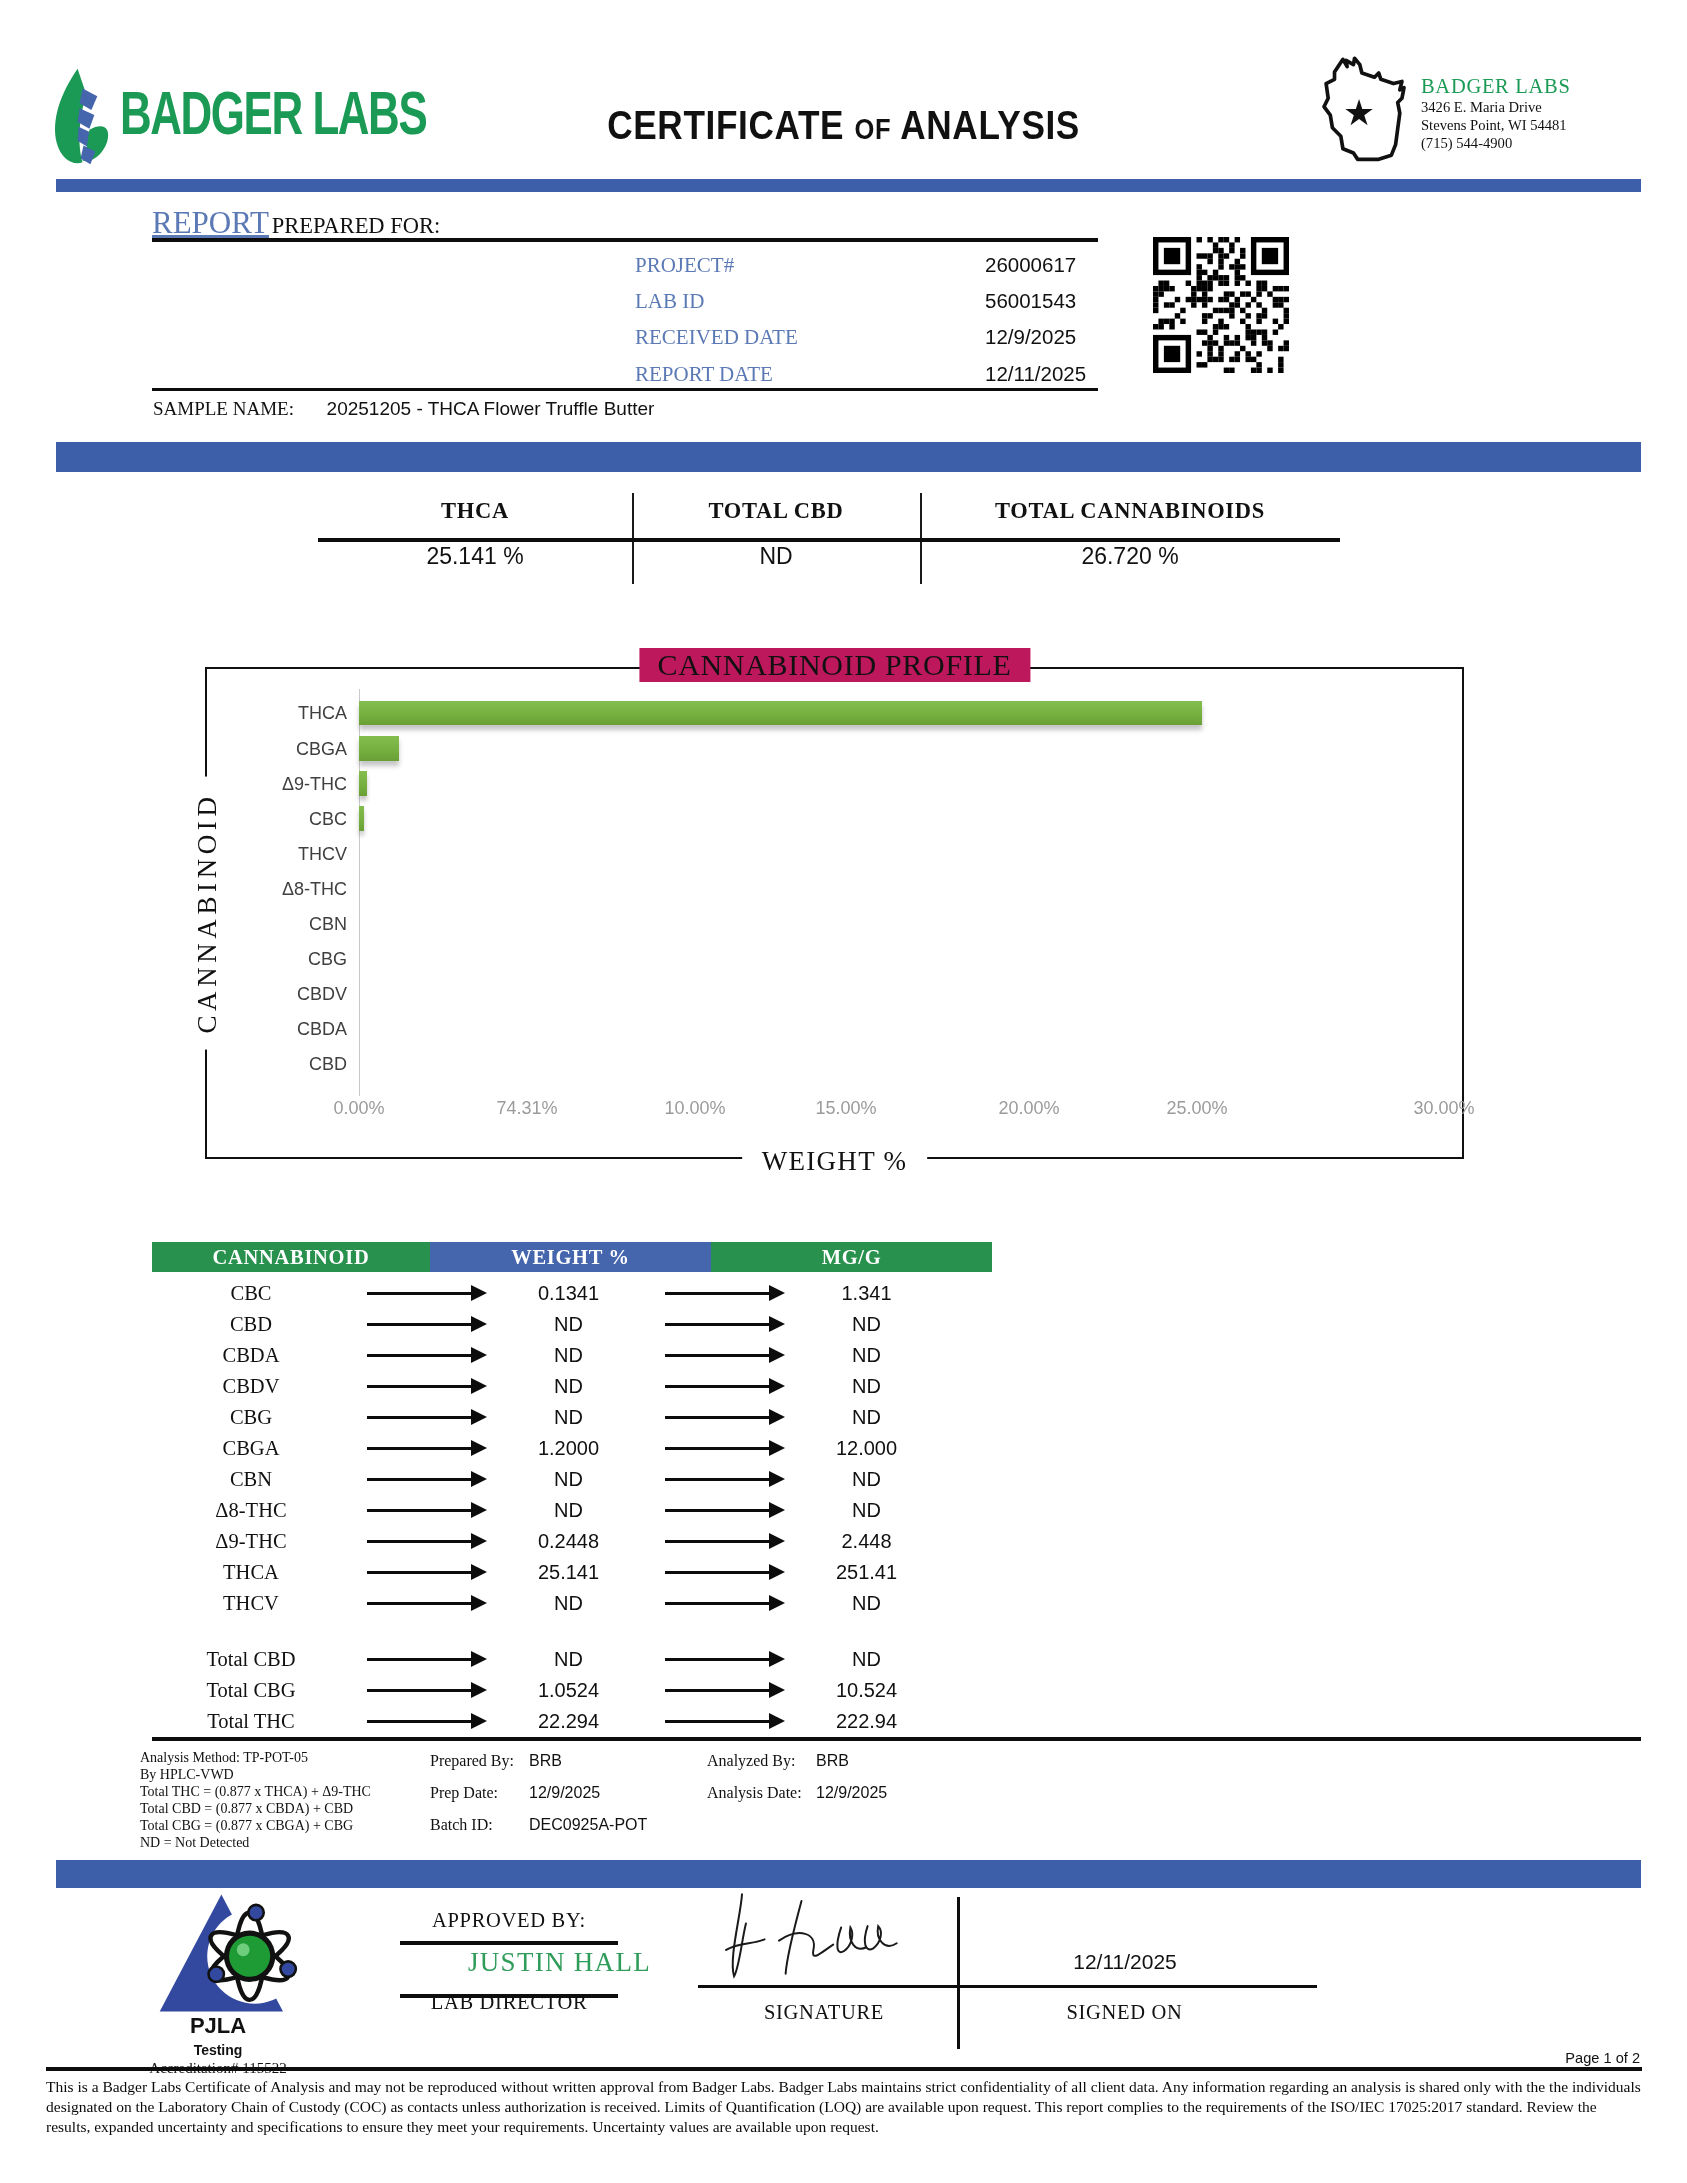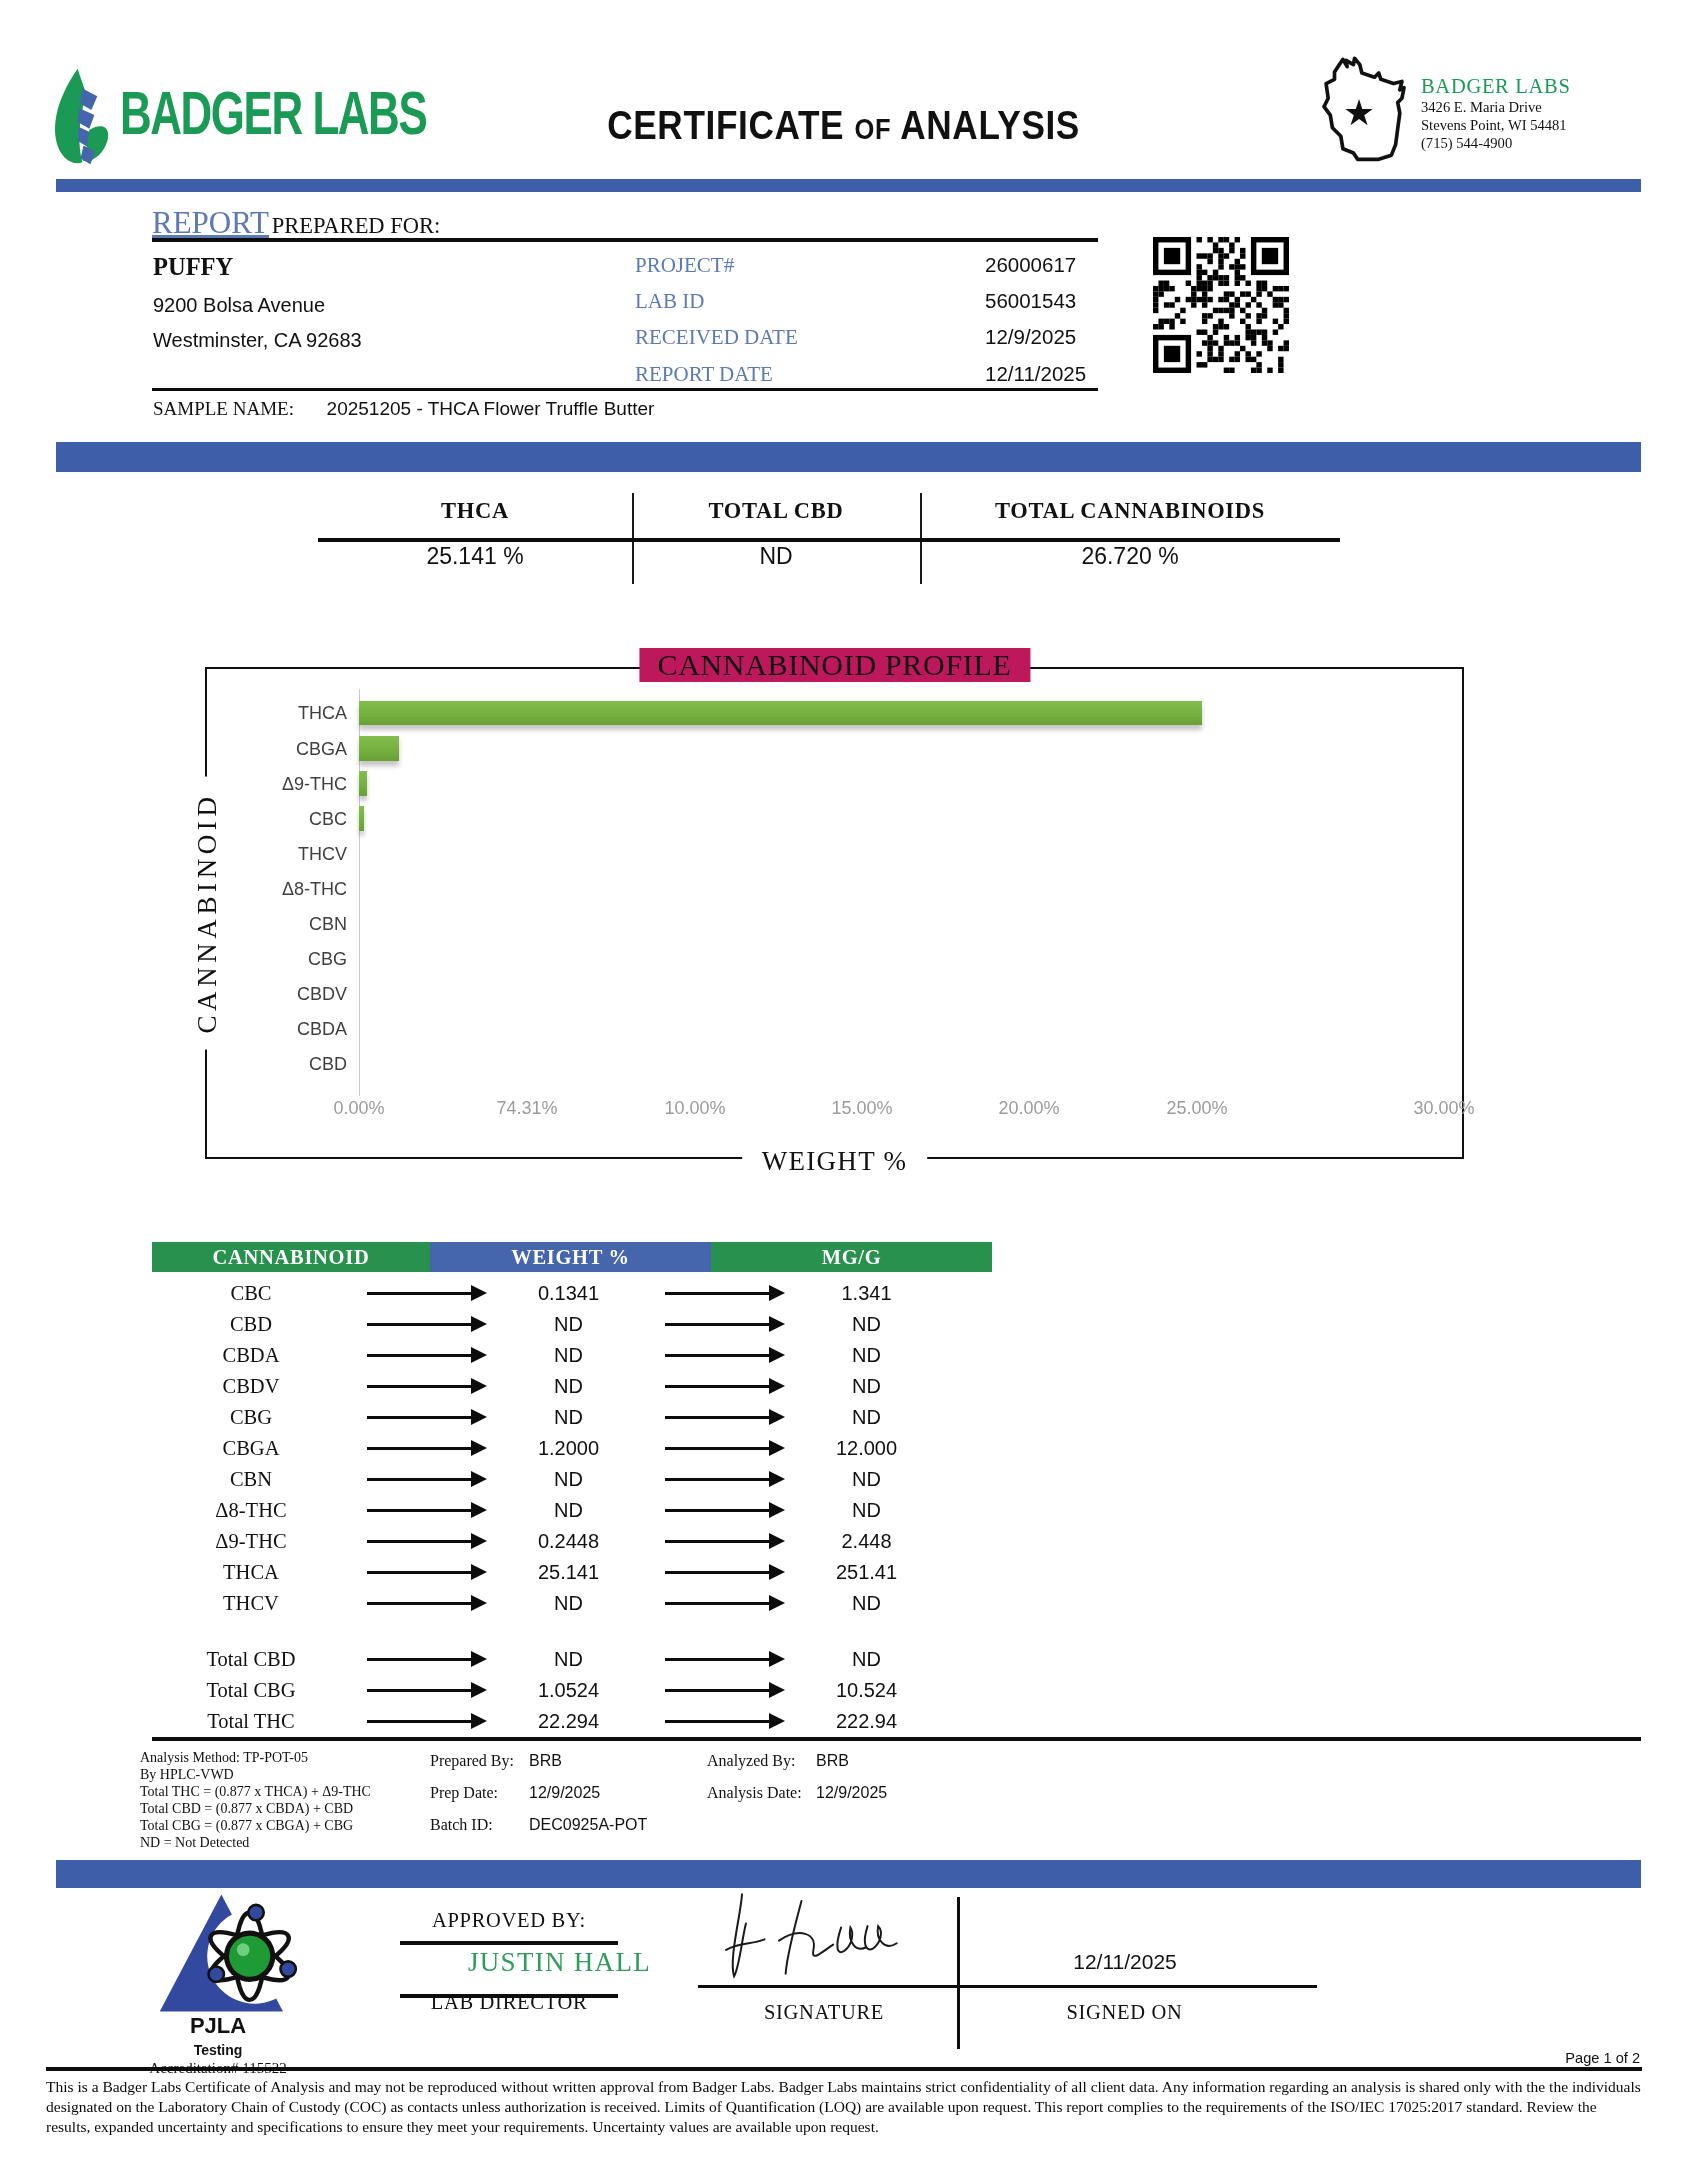--- a/index.html
+++ b/index.html
@@ -140,25 +140,20 @@
   </div>
 
   <div class="band" style="top:179px;height:12.6px;"></div>
 
   <div class="report-h">
     <span class="rw">REPORT</span>
     <span class="pf">PREPARED FOR:</span>
   </div>
   <div class="rule" style="left:152px;top:238px;width:946px;height:4px;"></div>
 
-  <div class="client">
-    <div class="nm">PUFFY</div>
-    <div class="ad">9200 Bolsa Avenue</div>
-    <div class="ad">Westminster, CA 92683</div>
-  </div>
 
   <div class="abs" style="left:635px;top:253px;width:476px;">
       <div class="field-row">
         <span class="field-label">PROJECT#</span>
         <span class="field-value">26000617</span>
       </div>
       <div class="field-row">
         <span class="field-label">LAB ID</span>
         <span class="field-value">56001543</span>
       </div>
@@ -438,21 +433,21 @@
           <span class="c-label">CBDA</span>
         </div>
         <div class="c-row" style="top: 377px;">
           <span class="c-label">CBD</span>
         </div>
       </div>
     <div>
         <span class="tick" style="left: 152px;">0.00%</span>
         <span class="tick" style="left: 320px;">74.31%</span>
         <span class="tick" style="left: 488px;">10.00%</span>
-        <span class="tick" style="left: 655px;">15.00%</span>
+        <span class="tick" style="left: 639px;">15.00%</span>
         <span class="tick" style="left: 822px;">20.00%</span>
         <span class="tick" style="left: 990px;">25.00%</span>
         <span class="tick" style="left: 1198px; margin-left: 39px;">30.00%</span>
       </div>
   </div>
 
   <div class="tbl">
     <div class="tbl-head">
       <div class="h-green">CANNABINOID</div>
       <div class="h-blue">WEIGHT %</div>

